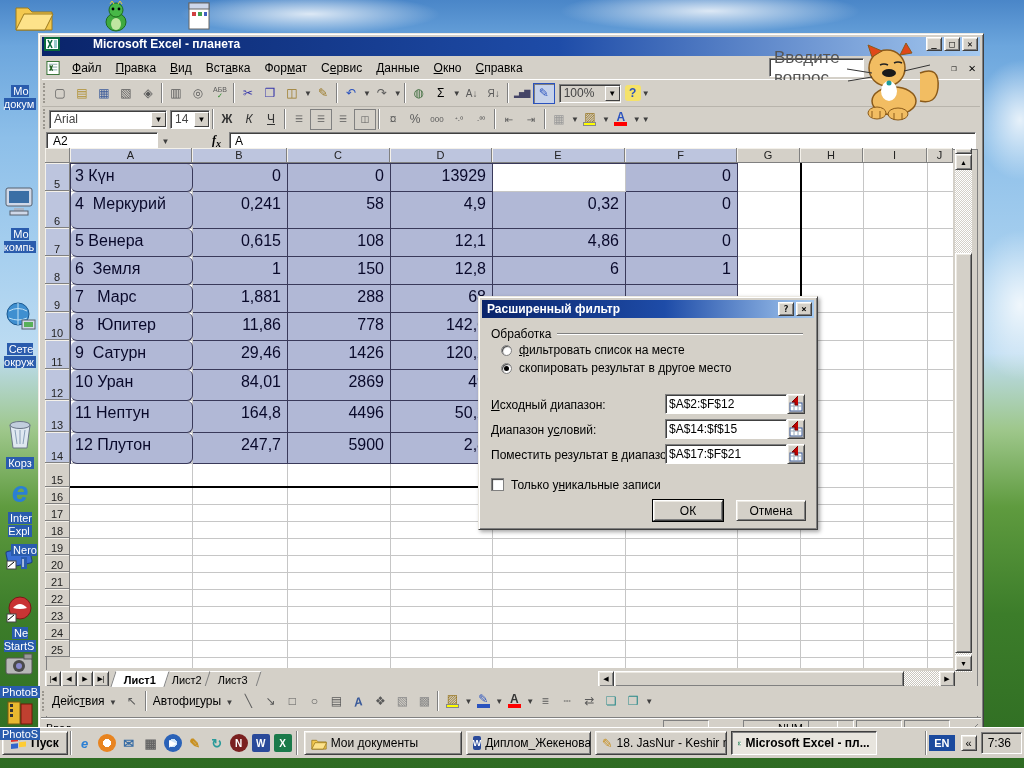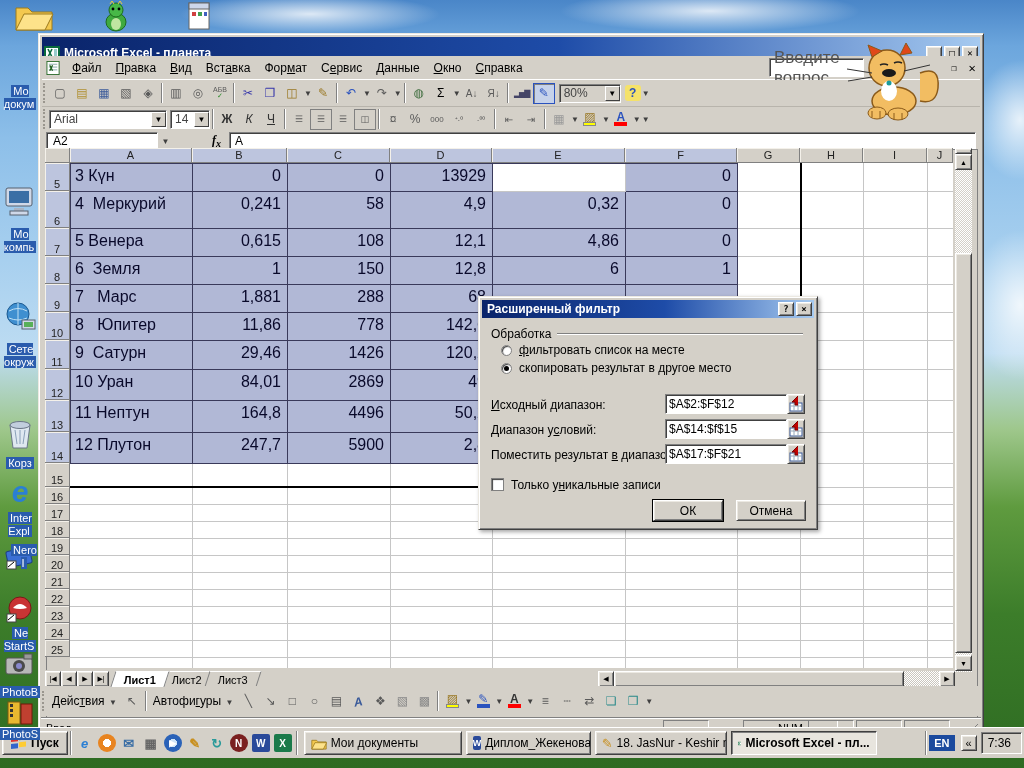--- a/index.html
+++ b/index.html
@@ -12,21 +12,21 @@
   .btn3d  { background:#d4d0c8; border:1px solid; border-color:#ffffff #404040 #404040 #ffffff; box-shadow:inset 1px 1px 0 #ece9e2, inset -1px -1px 0 #808080; }
   .pressed{ border-color:#404040 #ffffff #ffffff #404040; box-shadow:inset 1px 1px 0 #808080; }
   .tbtn { display:inline-flex; align-items:center; justify-content:center; width:22px; height:21px; color:#5a5a5a; font-size:12px; }
   .tsep { display:inline-block; width:2px; height:20px; margin:0 2px; border-left:1px solid #808080; border-right:1px solid #fff; }
   .thandle { display:inline-block; width:3px; height:20px; margin:0 3px 0 1px; border-left:2px dotted #9a968e; }
   .darr { font-size:8px; color:#404040; margin-left:1px; }
   
   #xlwin { position:absolute; left:38px; top:33px; width:946px; height:704px; background:#d4d0c8;
            border:1px solid; border-color:#ece9e2 #404040 #404040 #ece9e2; box-shadow:inset 1px 1px 0 #fff, inset -1px -1px 0 #808080; }
   #titlebar { position:absolute; left:3px; top:3px; right:3px; height:32px;
-    background:linear-gradient(90deg,#0a246a,#1e4ca8 55%,#a6caf0); display:flex; align-items:center; color:#fff; font-weight:bold; font-size:12px; }
+    background:linear-gradient(90deg,#0a246a,#1e4ca8 55%,#a6caf0); display:flex; color:#fff; font-weight:bold; font-size:12px;gap:29px; }
   .caption-btn { width:16px; height:14px; font-size:9px; display:flex; align-items:center; justify-content:center; color:#000; margin-left:2px; font-family:"DejaVu Sans Mono",monospace; }
   #menubar { position:absolute; left:3px; top:22px; right:3px; height:24px; display:flex; align-items:center; font-size:12px; color:#000; background:#d4d0c8; border-bottom:1px solid #fff; }
   .menu-item { padding:3px 7px; }
   #toolbar1 { position:absolute; left:3px; top:46px; right:3px; height:26px; display:flex; align-items:center; background:#d4d0c8; }
   #toolbar2 { position:absolute; left:3px; top:72px; right:3px; height:25px; display:flex; align-items:center; background:#d4d0c8; border-top:1px solid #b8b4ac; }
   #formulabar { position:absolute; left:3px; top:97px; right:3px; height:20px; background:#d4d0c8; display:flex; align-items:center; font-size:12px; }
   .combo { background:#fff; border:1px solid; border-color:#808080 #fff #fff #808080; box-shadow:inset 1px 1px 0 #404040; height:19px; display:flex; align-items:center; font-size:12px; padding-left:4px; color:#444; }
   .combo .cbtn { margin-left:auto; width:15px; height:15px; background:#d4d0c8; border:1px solid; border-color:#fff #404040 #404040 #fff; font-size:8px; display:flex; align-items:center; justify-content:center; color:#000; }
   
   #sheet-frame { position:absolute; left:7px; top:115px; width:932px; height:572px; background:#d4d0c8; border:1px solid #808080; }
@@ -36,21 +36,21 @@
   #rowhdr { position:absolute; left:45px; top:163px; width:25px; height:505px; overflow:hidden; }
   .rhcell { position:absolute; left:0; width:25px; background:#d4d0c8; border-right:1px solid #808080; border-bottom:1px solid #808080; box-shadow:inset 1px 1px 0 #f4f1ea; font-size:11px; color:#222; display:flex; align-items:flex-end; justify-content:center; }
   .rhsel { background:#bdc5de; }
   #grid { position:absolute; left:70px; top:163px; width:883px; height:505px; background:#fff; overflow:hidden; }
   .vline { position:absolute; top:0; bottom:0; width:1px; background:#c6c6c6; }
   .hline { position:absolute; left:0; right:0; height:1px; background:#c6c6c6; }
   #datatable { position:absolute; left:0; top:0; width:668px; height:301px; border-left:1px solid #39395a; border-top:1px solid #39395a; }
   .xrow { position:absolute; left:0; width:667px; }
   .cell { position:absolute; top:0; height:100%; background:#b1b8d6; border-right:1px solid #39395a; border-bottom:1px solid #39395a; font-size:16px; color:#09092a; overflow:hidden; }
   .ca{left:0;width:122px}.cb{left:122px;width:95px}.cc{left:217px;width:103px}.cd{left:320px;width:102px}.ce{left:422px;width:133px}.cf{left:555px;width:112px}
-  .nm { padding:3px 0 0 4px; white-space:pre; }
+  .nm { padding:3px 0 0 4px; white-space:pre;border-radius:6px; }
   .num { text-align:right; padding:3px 6px 0 0; }
   .thickh { position:absolute; left:0; width:668px; top:323px; height:2px; background:#000; }
   .thickv { position:absolute; left:730px; top:0; width:2px; height:301px; background:#000; }
   
   #vscroll { position:absolute; left:955px; top:148px; width:17px; height:524px; background:repeating-conic-gradient(#fff 0 25%,#d4d0c8 0 50%) 0 0/2px 2px; }
   #hscrollrow { position:absolute; left:45px; top:670px; width:910px; height:17px; background:#d4d0c8; display:flex; align-items:center; font-size:11px; }
   .sbtn { width:16px; height:16px; display:flex; align-items:center; justify-content:center; font-size:7px; color:#000; }
   .tab { height:16px; padding:1px 10px 0; border:1px solid #808080; border-top:1px solid #fff; border-bottom:none; transform:skewX(-18deg); background:#d4d0c8; margin-left:-6px; display:flex; align-items:center; }
   .tab span { transform:skewX(18deg); font-size:11px; }
   .tab.active { background:#fff; z-index:2; }
@@ -238,21 +238,21 @@
     <span class="tbtn" style="font-size:10px;">
           <span>А↓</span>
         </span>
     <span class="tbtn" style="font-size:10px;">
           <span>Я↓</span>
         </span>
     <span class="tsep"></span>
     <span class="tbtn" style="font-size:8px;letter-spacing:-1px;color:#446;">▂▅▇</span>
     <span class="tbtn pressed" style="border:1px solid #2a52be;background:#c6d2ea;color:#2a52be;">✎</span>
     <span class="combo" style="width:62px;margin-left:4px;background:#d4d0c8;">
-          <span>80%</span>
+          <span>100%</span>
           <span class="cbtn">▼</span>
         </span>
     <span class="tbtn" style="color:#2a52be;font-weight:bold;background:#f5e26a;border-radius:3px;width:16px;height:16px;margin-left:4px;">?</span>
     <span class="darr">▼</span>
   </div>
 
   <div id="toolbar2">
     <span class="thandle"></span>
     <span class="combo" style="width:118px;">
           <span>Arial</span>

